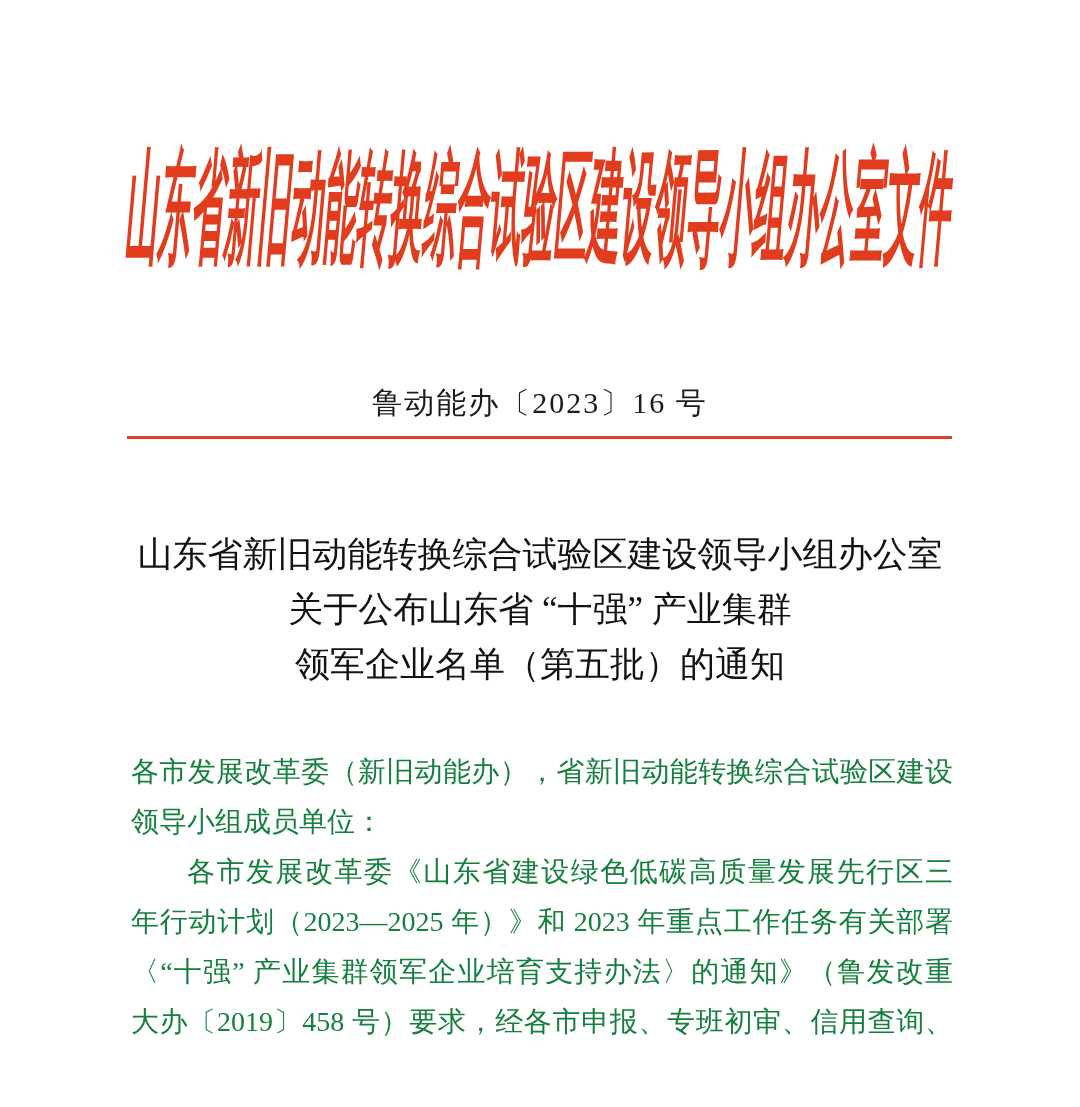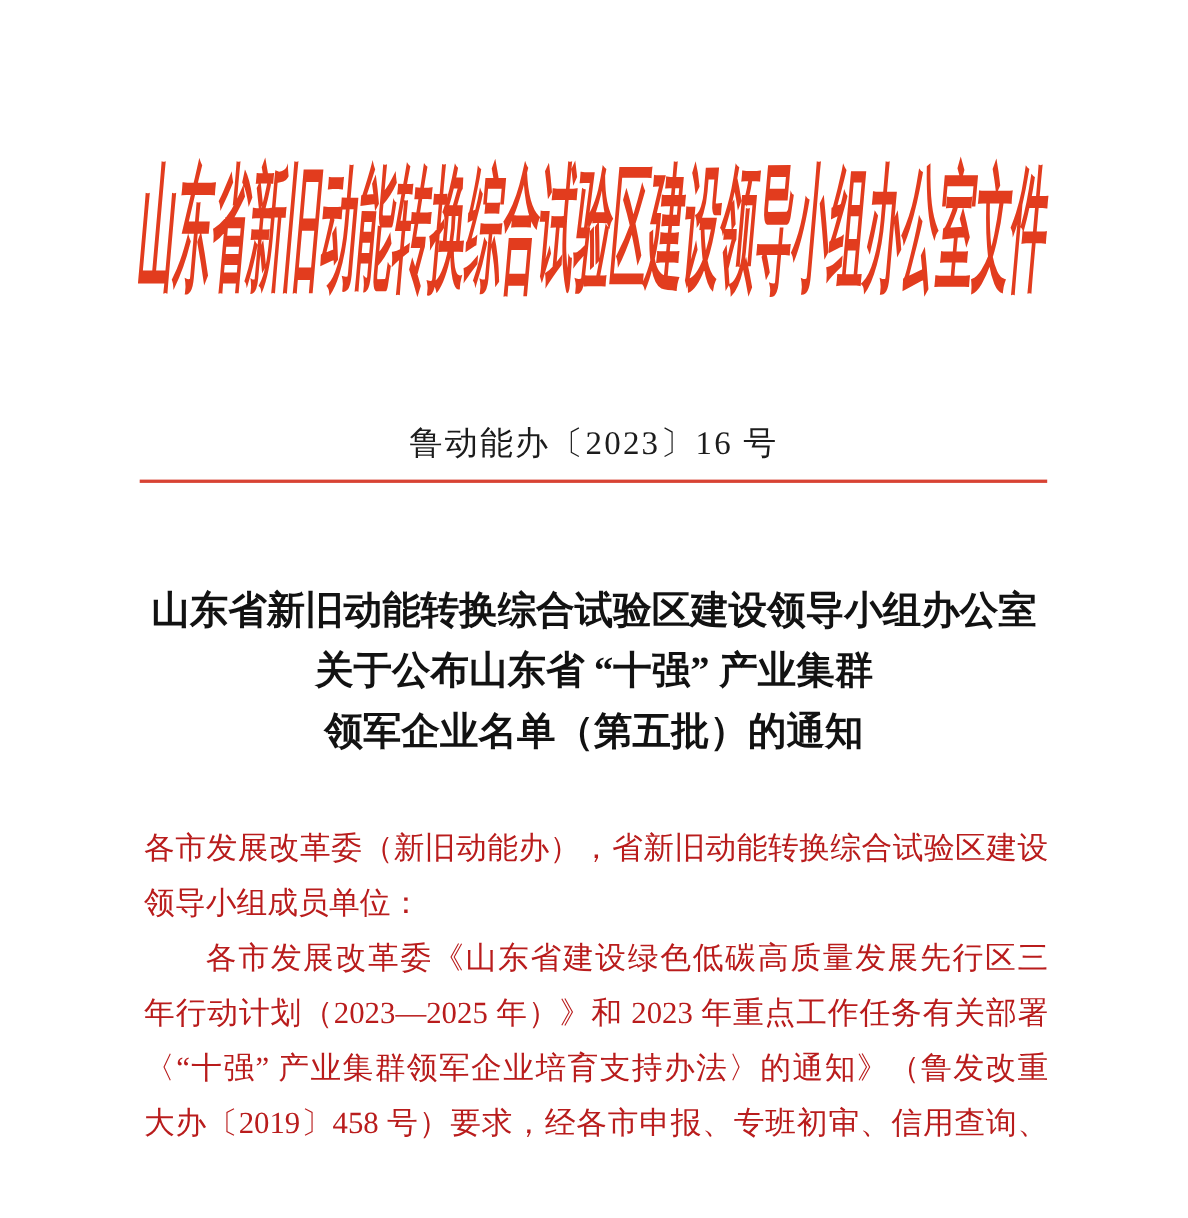--- a/index.html
+++ b/index.html
@@ -62,33 +62,33 @@
 
   
   .title-block {
     position: absolute;
     top: 527px;
     left: 0;
     width: 100%;
     text-align: center;
     font-size: 35px;
     line-height: 55px;
-    font-weight: bold;
+    font-weight: normal;
     color: #121212;
   }
 
   
   .body-block {
     position: absolute;
     top: 747px;
     left: 131px;
     width: 822px;
     font-size: 28px;
     line-height: 50px;
-    color: #b91c1c;
+    color: #15803d;
   }
   .bline {
     text-align: justify;
     text-align-last: justify;
     text-justify: inter-character;
   }
   .bline.short {
     text-align: right;
     text-align-last: left;
   }

